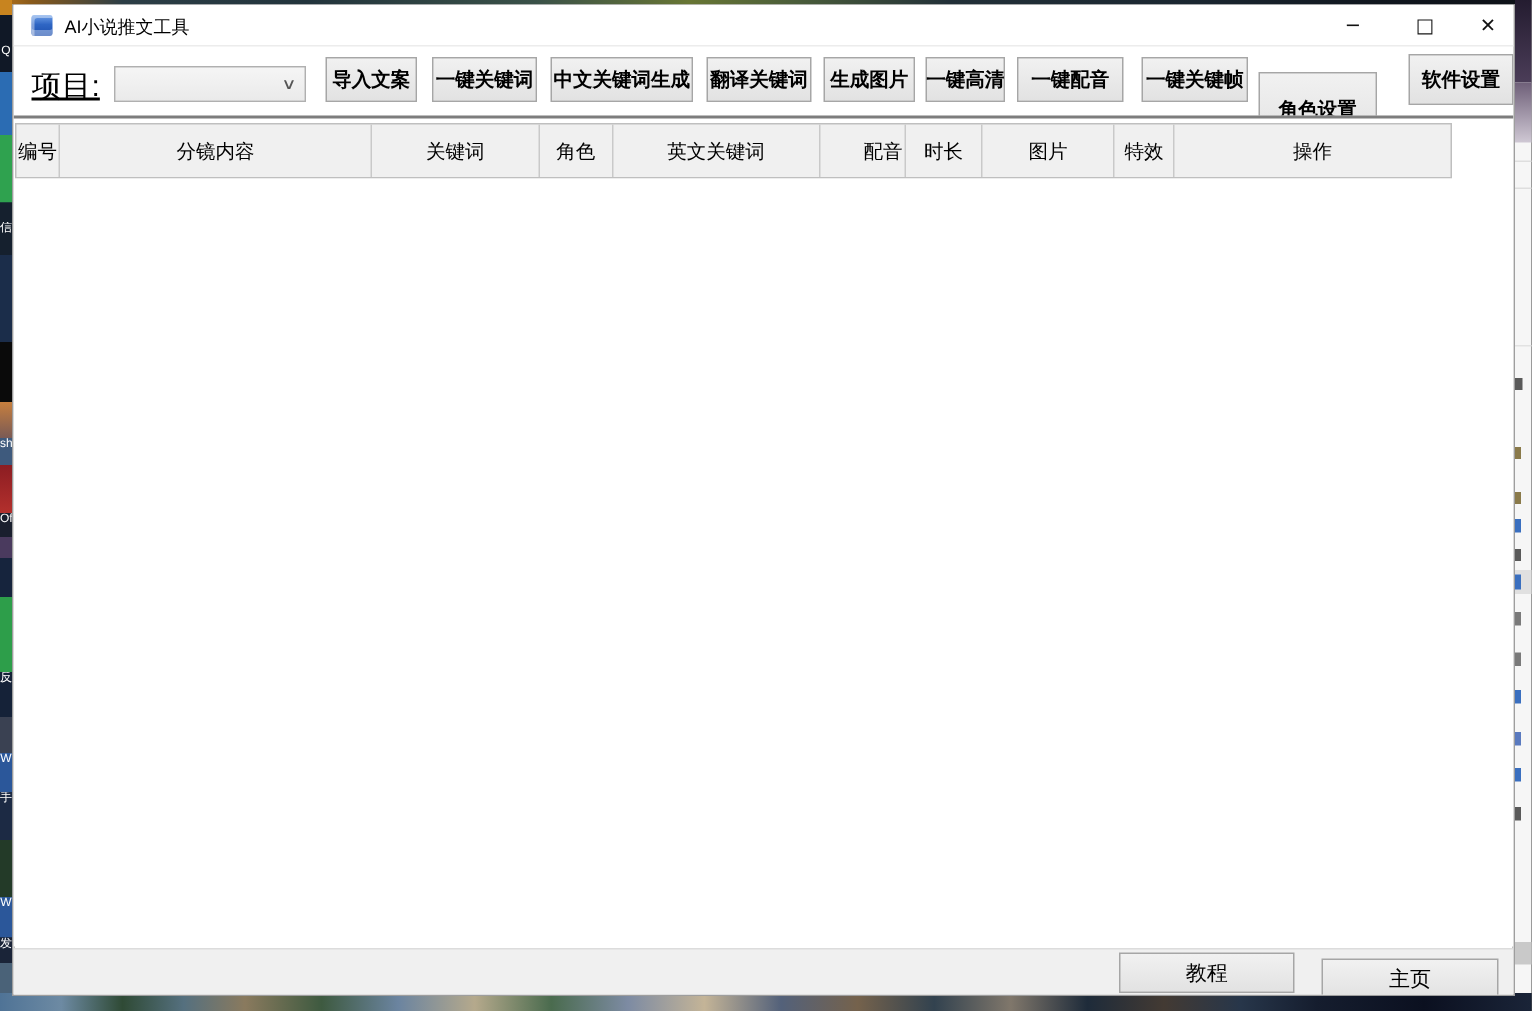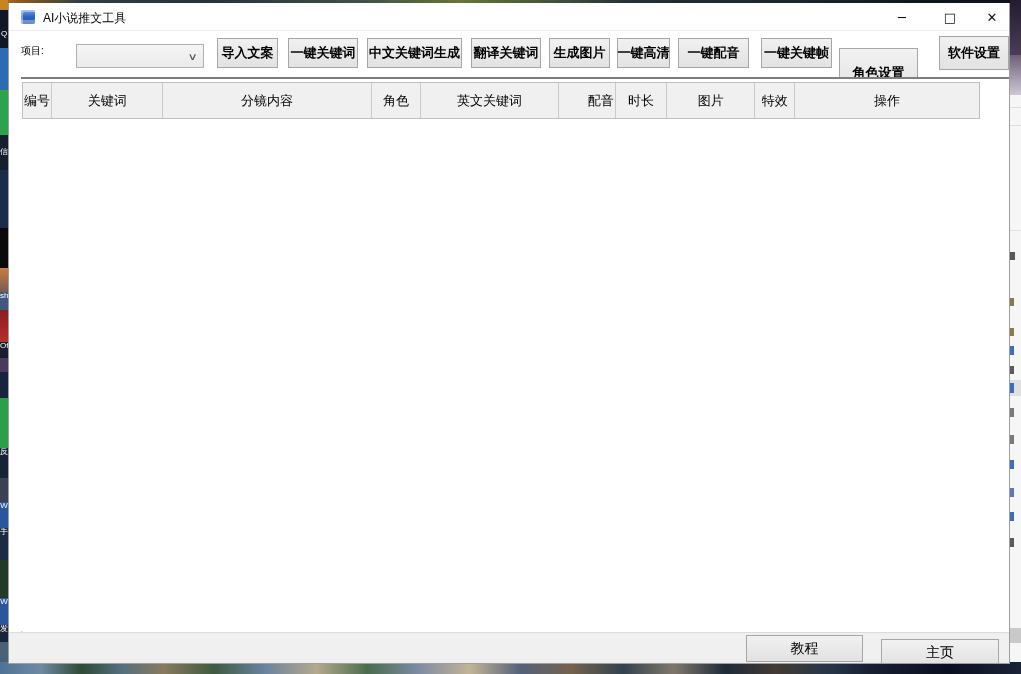--- a/index.html
+++ b/index.html
@@ -29,39 +29,39 @@
     background:linear-gradient(180deg,#6fa0e8 0%,#2f66c4 45%,#1d4fae 100%);
     border-radius:2px;
     box-shadow:inset 0 -4px 0 rgba(255,255,255,.35), inset 2px 2px 0 rgba(255,255,255,.4); }
   #window-title { left:34px; top:7px; font-size:12px; color:#000; }
   .winctl { top:0; width:34px; height:28px; display:flex; align-items:center;
     justify-content:center; font-size:13px; color:#111; cursor:default;
     font-family:"DejaVu Sans",sans-serif; }
   #btn-min { left:876px; } #btn-max { left:924px; } #btn-close { left:966px; }
 
   
-  #project-label { left:12px; top:41px; font-size:10px; color:#000; }
+  #project-label { left:12px; top:41px; font-size:20px; color:#000;text-decoration:underline; }
   #project-select { left:67px; top:41px; width:128px; height:24px;
     background:linear-gradient(180deg,#f5f5f5,#eaeaea); border:1px solid #b0b0b0;
     display:flex; align-items:center; justify-content:flex-end; padding-right:7px; }
   #project-select .chev { font-size:10px; color:#555; transform:scaleX(1.4); }
   #project-select .val { flex:1; font-size:12px; color:#000; overflow:hidden; }
   .btn { position:absolute; background:linear-gradient(180deg,#f1f1f1,#e2e2e2);
     border:1px solid #a6a6a6; font-size:13px; color:#000; display:flex;
     align-items:center; justify-content:center; cursor:default; white-space:nowrap;
     font-family:"Liberation Sans","DejaVu Sans",sans-serif; }
   .tb { top:35px; height:30px;font-weight:bold; }
   #tb1{left:208px;width:61px;} #tb2{left:279px;width:70px;} #tb3{left:358px;width:95px;}
   #tb4{left:462px;width:70px;} #tb5{left:540px;width:61px;} #tb6{left:608px;width:53px;}
   #tb7{left:669px;width:71px;} #tb8{left:752px;width:71px;}
   #tb9{left:830px;width:79px;top:45px;height:50px;}
   #tb10{left:930px;width:70px;top:33px;height:34px;}
 
   
-  #table-area { left:12px; top:74px; width:1000px; height:555px; background:#fff;
+  #table-area { left:0px; top:74px; width:1000px; height:555px; background:#fff;
     border-top:2px solid #7d7d7d; border-bottom:1px solid #c2c2c2; }
   #table-header { left:1px; top:3px; width:958px; height:37px; background:#f0f0f0;
     border:1px solid #bfbfbf; display:flex; }
   .th { height:100%; display:flex; align-items:center; justify-content:center;
     font-size:13px; color:#000; border-right:1px solid #c9c9c9; overflow:hidden; }
   .c0{width:30px;} .c1{width:215px;} .c2{width:115px;} .c3{width:51px;}
   .c4{width:142px;} .c5{width:30px;margin-left:28px;} .c6{width:53px;text-align:right;} .c7{width:91px;}
   .c8{width:41px;} .c9{width:190px;border-right:none;}
   #table-body { left:1px; top:40px; width:998px; height:513px; background:#fff; }
 
@@ -157,22 +157,22 @@
   <button id="tb5" class="btn tb">生成图片</button>
   <button id="tb6" class="btn tb">一键高清</button>
   <button id="tb7" class="btn tb">一键配音</button>
   <button id="tb8" class="btn tb">一键关键帧</button>
   <button id="tb9" class="btn tb">角色设置</button>
   <button id="tb10" class="btn tb">软件设置</button>
 
   <div id="table-area" class="abs">
     <div id="table-header" class="abs">
       <div class="th c0">编号</div>
+      <div class="th c1">分镜内容</div>
       <div class="th c2">关键词</div>
-      <div class="th c1">分镜内容</div>
       <div class="th c3">角色</div>
       <div class="th c4">英文关键词</div>
       <div class="th c5">配音</div>
       <div class="th c6">时长</div>
       <div class="th c7">图片</div>
       <div class="th c8">特效</div>
       <div class="th c9">操作</div>
     </div>
     <div id="table-body" class="abs"></div>
   </div>

